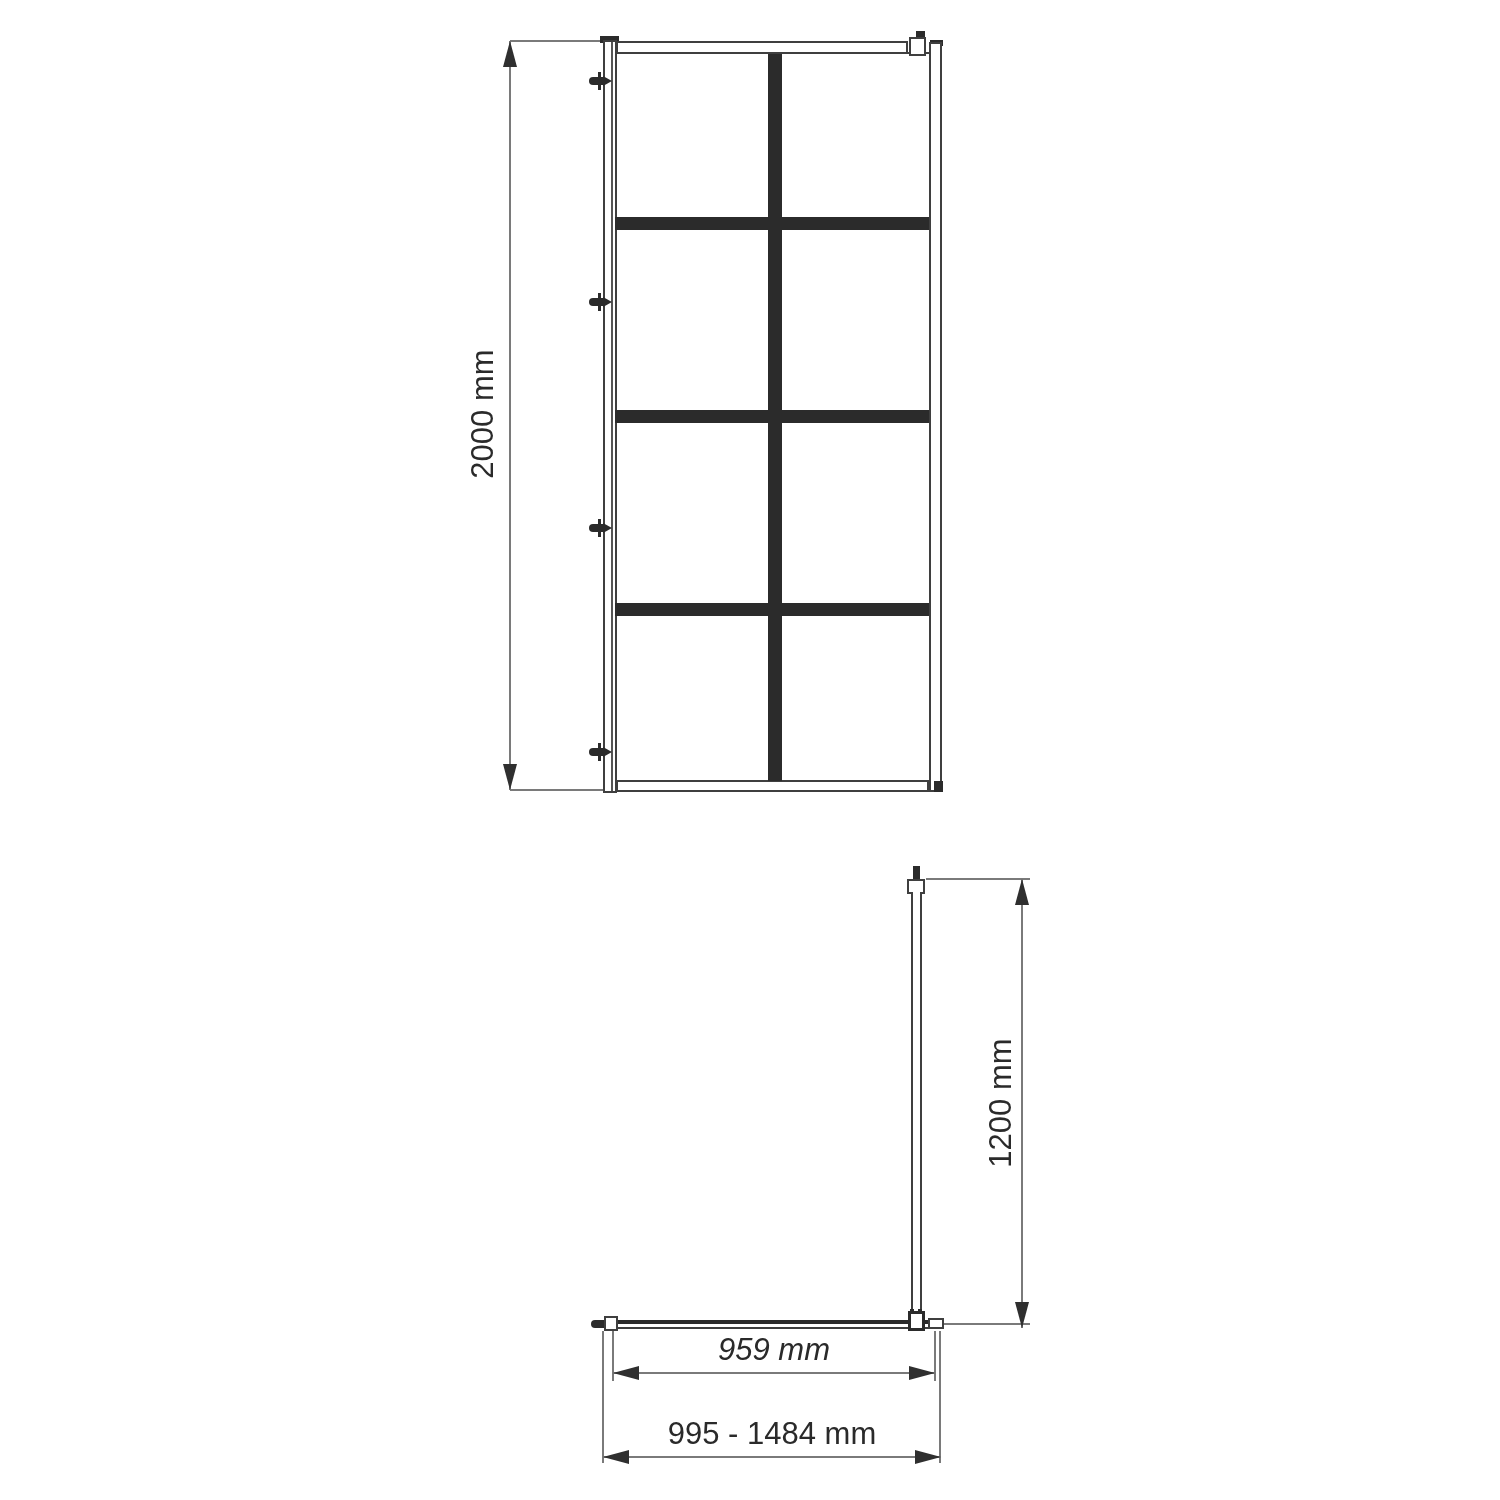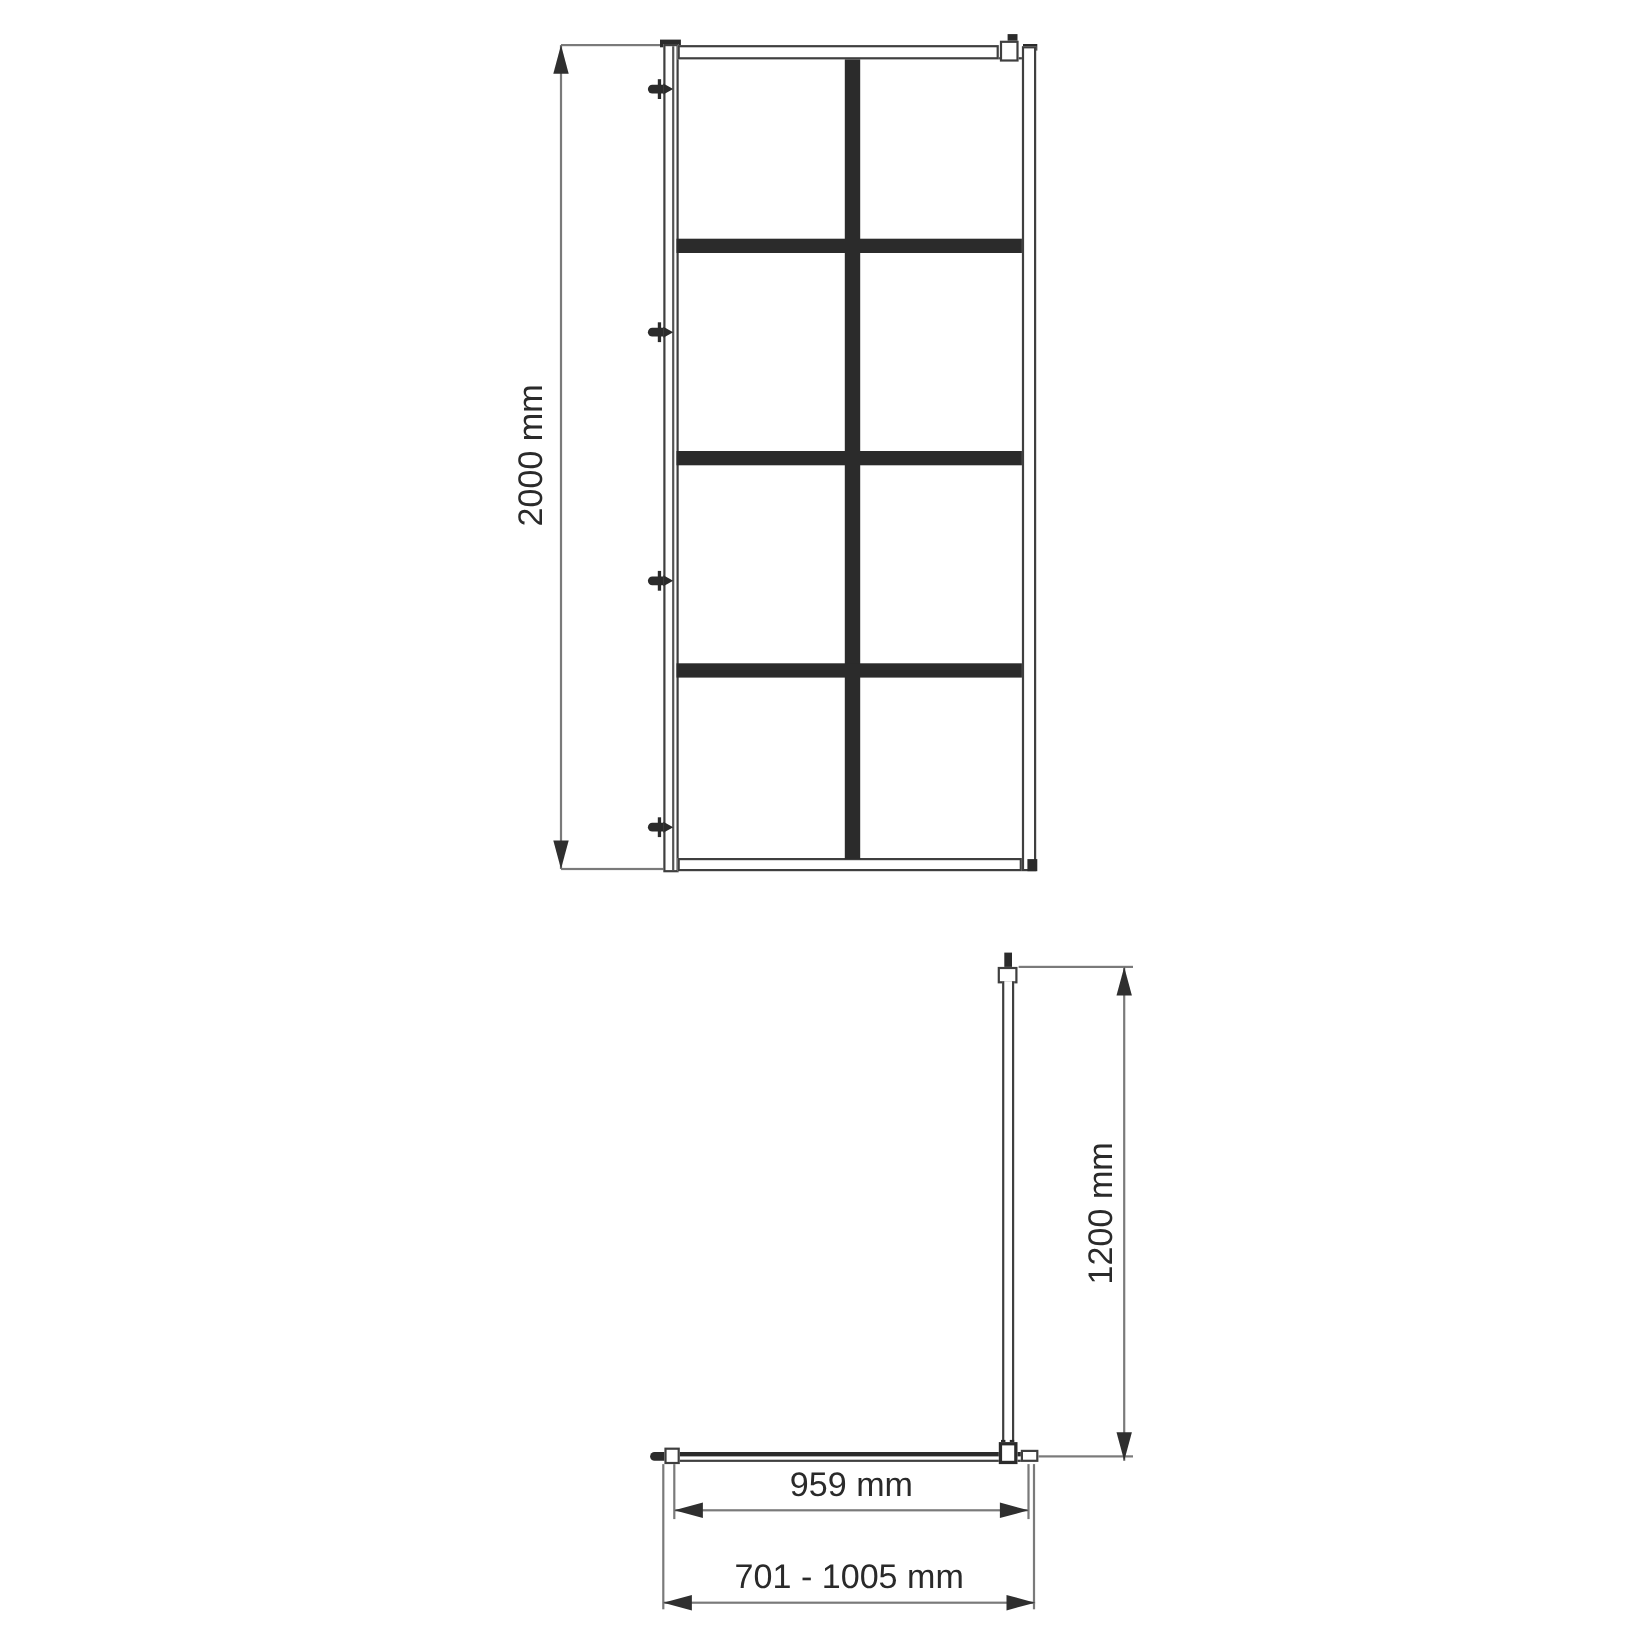--- a/index.html
+++ b/index.html
@@ -125,23 +125,23 @@
     <div class="dline" style="left:1021px; top:879px; width:2px; height:449px;"></div>
     <div class="arr arr-up" style="left:1015px; top:879px;"></div>
     <div class="arr arr-down" style="left:1015px; top:1302px;"></div>
     <div class="dim-label rot" style="left:916px; top:1083px; width:170px;">1200 mm</div>
 
     <div class="dline" style="left:612px; top:1331px; width:2px; height:50px;"></div>
     <div class="dline" style="left:934px; top:1331px; width:2px; height:50px;"></div>
     <div class="dline" style="left:613px; top:1372px; width:322px; height:2px;"></div>
     <div class="arr arr-left" style="left:613px; top:1366px;"></div>
     <div class="arr arr-right" style="left:909px; top:1366px;"></div>
-    <div class="dim-label" style="left:674px; top:1330px; width:200px;">959 mm</div>
+    <div class="dim-label" style="left:674px; top:1330px; width:200px;font-style:italic;">959 mm</div>
 
     <div class="dline" style="left:602px; top:1331px; width:2px; height:132px;"></div>
     <div class="dline" style="left:939px; top:1331px; width:2px; height:132px;"></div>
     <div class="dline" style="left:603px; top:1456px; width:338px; height:2px;"></div>
     <div class="arr arr-left" style="left:603px; top:1450px;"></div>
     <div class="arr arr-right" style="left:915px; top:1450px;"></div>
-    <div class="dim-label" style="left:622px; top:1414px; width:300px;">701 - 1005 mm</div>
+    <div class="dim-label" style="left:622px; top:1414px; width:300px;">995 - 1484 mm</div>
   </div>
 
 </div>
 
 </body></html>

